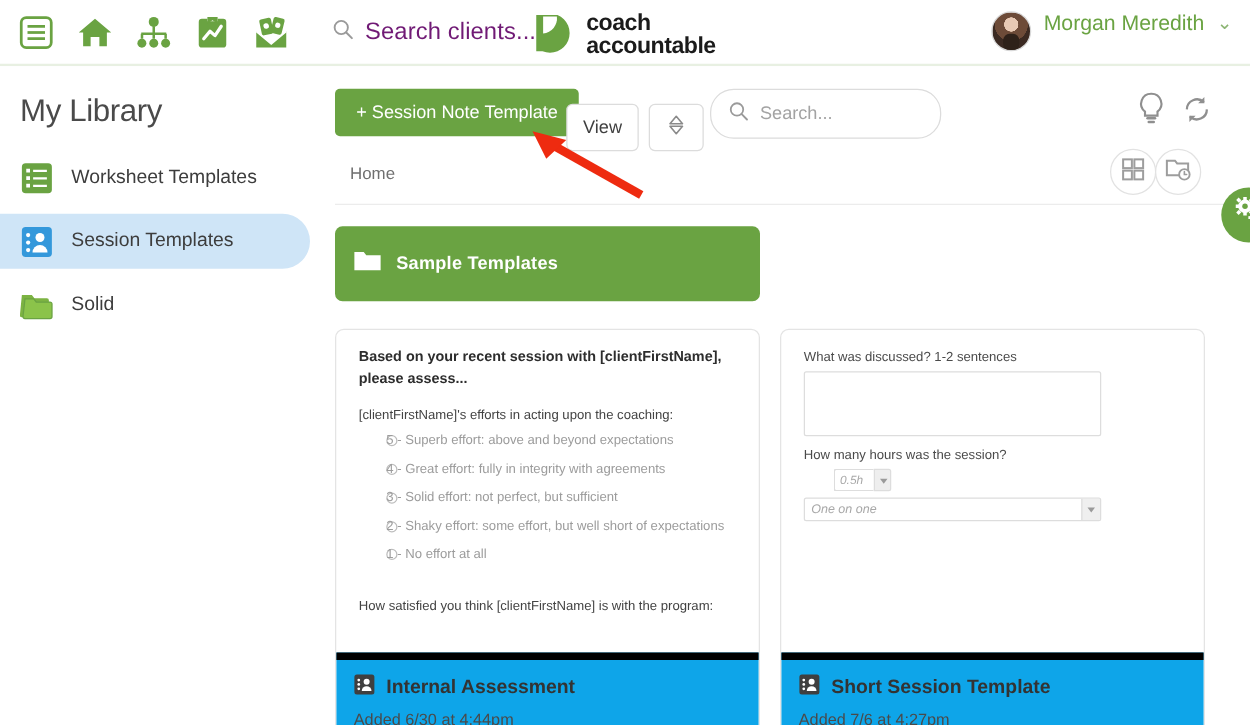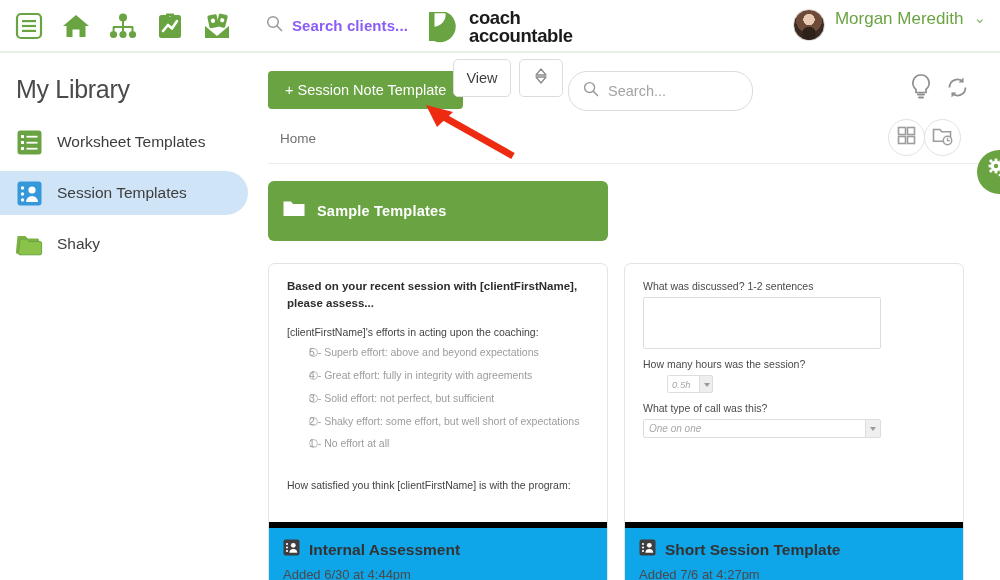--- a/index.html
+++ b/index.html
@@ -22,21 +22,21 @@
   }
   .nav-icons { display: flex; align-items: center; gap: 17px; padding-left: 14px; }
   .nav-ico { width: 30px; height: 30px; display: block; cursor: pointer; }
   .nav-ico svg { display: block; }
 
   #global-search {
     display: flex; align-items: center; gap: 9px;
     margin-left: 34px; cursor: text;
   }
   #global-search .srch-txt {
-    font-size: 15px; color: #8b5cf6; letter-spacing: .1px; font-weight: bold;
+    font-size: 19px; color: #701a75; letter-spacing: .1px;
   }
 
   #brand { position: absolute; left: 427px; top: 9px; display: flex; align-items: center; gap: 9px; }
   #brand .leaf { width: 33px; height: 33px; }
   #brand .wordmark { line-height: 0.97; }
   #brand .wordmark div {
     font-size: 18.5px; font-weight: bold; color: #1b1b1b; letter-spacing: -0.4px;
   }
 
   #user-menu {
@@ -77,21 +77,21 @@
   #toolbar { position: relative; height: 62px; }
   #new-tpl-btn {
     position: absolute; left: 20px; top: 18px;
     height: 38px; padding: 0 17px;
     background: #6aa342; color: #fff;
     border: none; border-radius: 4px;
     font-family: "Liberation Sans", sans-serif;
     font-size: 14.5px; cursor: pointer; white-space: nowrap;
   }
   .tb-box {
-    position: absolute; top: 6px; height: 38px;
+    position: absolute; top: 30px; height: 38px;
     border: 1px solid #dcdcdc; border-radius: 5px; background: #fff;
     display: flex; align-items: center; justify-content: center; cursor: pointer;
   }
   #view-btn { left: 205px; width: 58px; font-size: 14.5px; color: #3f3f3f; }
   #sort-btn { left: 271px; width: 44px; }
   #tpl-search {
     position: absolute; left: 320px; top: 18px; width: 185px; height: 40px;
     border: 1px solid #dcdcdc; border-radius: 19px; background: #fff;
     display: flex; align-items: center; gap: 9px; padding-left: 14px; cursor: text;
   }
@@ -316,21 +316,21 @@
       <span class="s-lab">Session Templates</span>
     </div>
 
     <div class="side-item">
       <span class="s-ico">
         <svg width="27" height="27" viewBox="0 0 27 27">
           <path d="M1.5 5 h8 l2 2.6 h10 a1.6 1.6 0 0 1 1.6 1.6 v12 a1.6 1.6 0 0 1 -1.6 1.6 h-20 a1.6 1.6 0 0 1 -1.6 -1.6 z" fill="#7cb342"></path>
           <path d="M4 8 h7 l2 2.6 h11 a1.6 1.6 0 0 1 1.6 1.6 v10 a1.6 1.6 0 0 1 -1.6 1.6 h-20 a1.6 1.6 0 0 1 -1.6 -1.6 z" fill="#8bc34a" stroke="#6aa342" stroke-width="1"></path>
         </svg>
       </span>
-      <span class="s-lab">Shaky</span>
+      <span class="s-lab">Solid</span>
     </div>
   </div>
 </div>
 
 <div id="main">
 
   <div id="toolbar">
     <button id="new-tpl-btn">+ Session Note Template</button>
 
     <div class="tb-box" id="view-btn">View</div>
@@ -459,21 +459,20 @@
       <div class="card-preview">
         <div class="pvB-lab">What was discussed? 1-2 sentences</div>
         <div class="pvB-textarea"></div>
 
         <div class="pvB-lab">How many hours was the session?</div>
         <div class="pvB-stepper">
           <div class="pvB-small">0.5h</div>
           <div class="pvB-spin"></div>
         </div>
 
-        <div class="pvB-lab">What type of call was this?</div>
         <div class="pvB-select">
           <span class="sv">One on one</span>
           <span class="sb"></span>
         </div>
       </div>
 
       <div class="card-foot">
         <div class="ftitle">
           <span>
             <svg width="17" height="17" viewBox="0 0 17 17">

